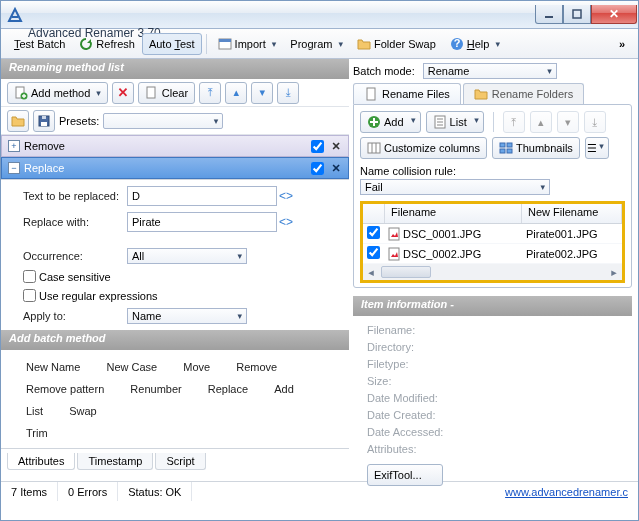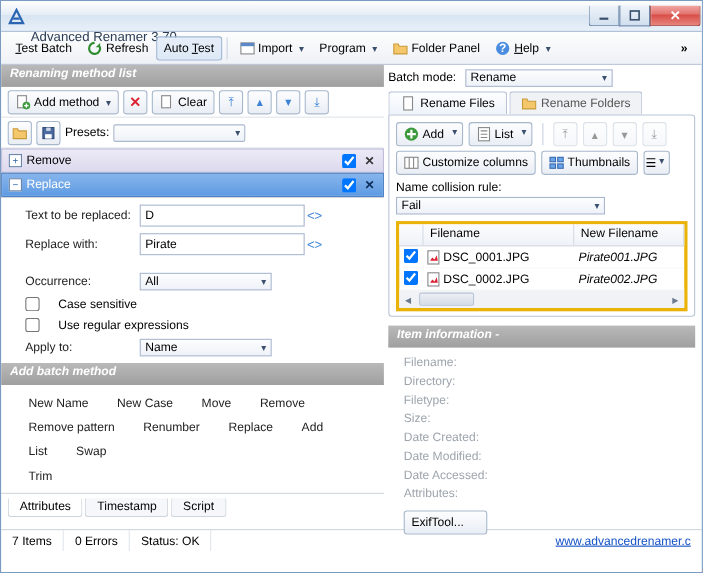--- a/index.html
+++ b/index.html
@@ -47,21 +47,21 @@
 .mitem .name { flex: 1; }
 .mitem .chk { width: 13px; height: 13px; }
 .mitem .x { width: 16px; height: 16px; display: flex; align-items: center; justify-content: center; font-weight: bold; color: #333; }
 .mitem.replace .x { color: #0b2c56; }
 
 
 .replace-body { padding: 6px 10px 6px 22px; display: grid; grid-template-columns: 104px 150px 18px; row-gap: 6px; align-items: center; }
 .replace-body label { color: #222; }
 .replace-body .in { height: 20px; border: 1px solid #a9b7cf; padding: 1px 4px; }
 .replace-body .tag { color: #3c82d4; font-size: 12px; text-align: center; }
-.cbwrap { grid-column: 1 / span 3; display: flex; align-items: center; gap: 17px; }
+.cbwrap { grid-column: 1 / span 3; display: flex; align-items: center; gap: 3px; }
 .combo { height: 16px; border: 1px solid #a9b7cf; background: linear-gradient(#fcfdfe,#eef2f8); padding: 1px 18px 1px 4px; position: relative; }
 .combo::after { content: "▾"; position: absolute; right: 4px; top: 2px; color: #3b506e; font-size: 9px; }
 
 
 .batch-methods { padding: 6px 10px 4px 14px; line-height: 22px; color: #222; }
 .batch-methods span { margin-right: 12px; padding-left: 11px; }
 
 
 .tabs { display: flex; border-top: 1px solid #cfd5dd; height: 22px; align-items: flex-end; padding-left: 6px; }
 .tab { padding: 2px 10px; border: 1px solid #cfd5dd; border-top: none; background: #f5f7fa; margin-right: 2px; border-radius: 0 0 3px 3px; }
@@ -85,21 +85,21 @@
 .ncr label { display: block; margin-bottom: 2px; }
 .grid { margin-top: 6px; border: 3px solid #eab308; }
 .ghead { display: flex; background: linear-gradient(#fdfdfe,#eef2f8); border-bottom: 1px solid #cfd5dd; height: 20px; }
 .ghead div { padding: 2px 6px; border-right: 1px solid #d6dbe3; }
 .gc1 { width: 22px; }
 .gc2 { flex: 1; }
 .gc3 { width: 100px; }
 .grow { display: flex; height: 20px; align-items: center; border-bottom: 1px solid #f5f7fa; }
 .grow .c1 { width: 22px; padding-left: 4px; }
 .grow .c2 { flex: 1; display: flex; align-items: center; gap: 2px; padding-left: 2px; }
-.grow .c3 { width: 100px; padding-left: 4px; font-style: italic; }
+.grow .c3 { width: 100px; padding-left: 4px; }
 .gscroll { height: 16px; background: #f0f2f5; display: flex; align-items: center; }
 .gscroll .lar, .gscroll .rar { width: 16px; text-align: center; color: #6b7a8f; }
 .gscroll .thumb { width: 50px; height: 12px; background: linear-gradient(#eceff4,#d6dde7); border: 1px solid #b8c4d6; border-radius: 2px; margin-left: 2px; }
 
 .item-info { margin-top: 8px; }
 .ii-body { padding: 6px 0 0 14px; color: #9ea5ad; line-height: 17px; }
 .exifbtn { margin-top: 6px; width: 76px; height: 22px; }
 
 
 .status { height: 20px; border-top: 1px solid #cfd5dd; display: flex; align-items: center; }
@@ -165,21 +165,21 @@
   <div class="tbtn">
       <span>Program</span>
       <span style="margin-left:3px;font-size:9px;color:#3b506e">▾</span>
     </div>
   <div class="tbtn">
     <span class="tool-ico">
         <svg viewBox="0 0 14 14">
           <path d="M1 3h4l1 2h7v7H1z" fill="#f4c76a" stroke="#c99a3a"></path>
         </svg>
       </span>
-    <span>Folder Panel</span>
+    <span>Folder Swap</span>
   </div>
   <div class="tbtn">
     <span class="tool-ico">
         <svg viewBox="0 0 14 14">
           <circle cx="7" cy="7" r="6" fill="#4a8de0"></circle>
           <text x="7" y="10" text-anchor="middle" fill="#fff" font-size="9" font-weight="bold">?</text>
         </svg>
       </span>
     <span><span class="u">H</span>elp</span>
       <span style="margin-left:3px;font-size:9px;color:#3b506e">▾</span>
@@ -436,22 +436,22 @@
       </div>
     </div>
 
     <div class="item-info">
       <div class="sec-head">Item information -</div>
       <div class="ii-body">
         <div>Filename:</div>
         <div>Directory:</div>
         <div>Filetype:</div>
         <div>Size:</div>
+        <div>Date Modified:</div>
         <div>Date Created:</div>
-        <div>Date Modified:</div>
         <div>Date Accessed:</div>
         <div>Attributes:</div>
         <button class="btn exifbtn">ExifTool...</button>
       </div>
     </div>
   </div>
 </div>
 
 <div class="status">
   <div>7 Items</div>

